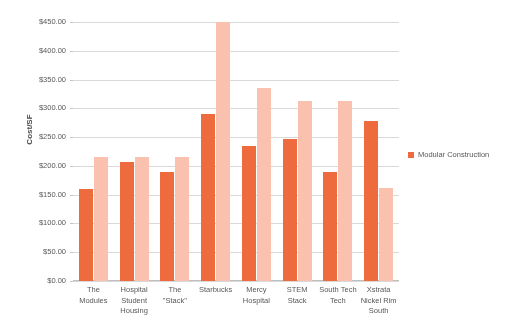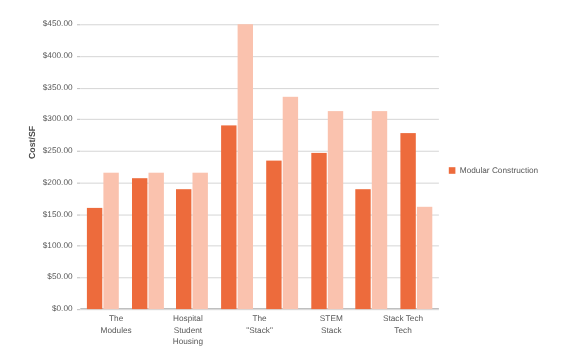--- a/index.html
+++ b/index.html
@@ -212,26 +212,38 @@
       <div class="xlabel">
         <div>Hospital</div>
         <div>Student</div>
         <div>Housing</div>
       </div>
       <div class="xlabel">
         <div>The</div>
         <div>"Stack"</div>
       </div>
       <div class="xlabel">
+        <div>Starbucks</div>
+      </div>
+      <div class="xlabel">
+        <div>Mercy</div>
+        <div>Hospital</div>
+      </div>
+      <div class="xlabel">
         <div>STEM</div>
         <div>Stack</div>
       </div>
       <div class="xlabel">
-        <div>Stack Tech</div>
+        <div>South Tech</div>
         <div>Tech</div>
+      </div>
+      <div class="xlabel">
+        <div>Xstrata</div>
+        <div>Nickel Rim</div>
+        <div>South</div>
       </div>
     </div>
 
   <div class="legend" id="legend">
       <div class="legend-row">
         <span class="legend-swatch" style="background: rgb(237, 107, 60);"></span>
         <span class="legend-label">Modular Construction</span>
       </div>
     </div>
 

